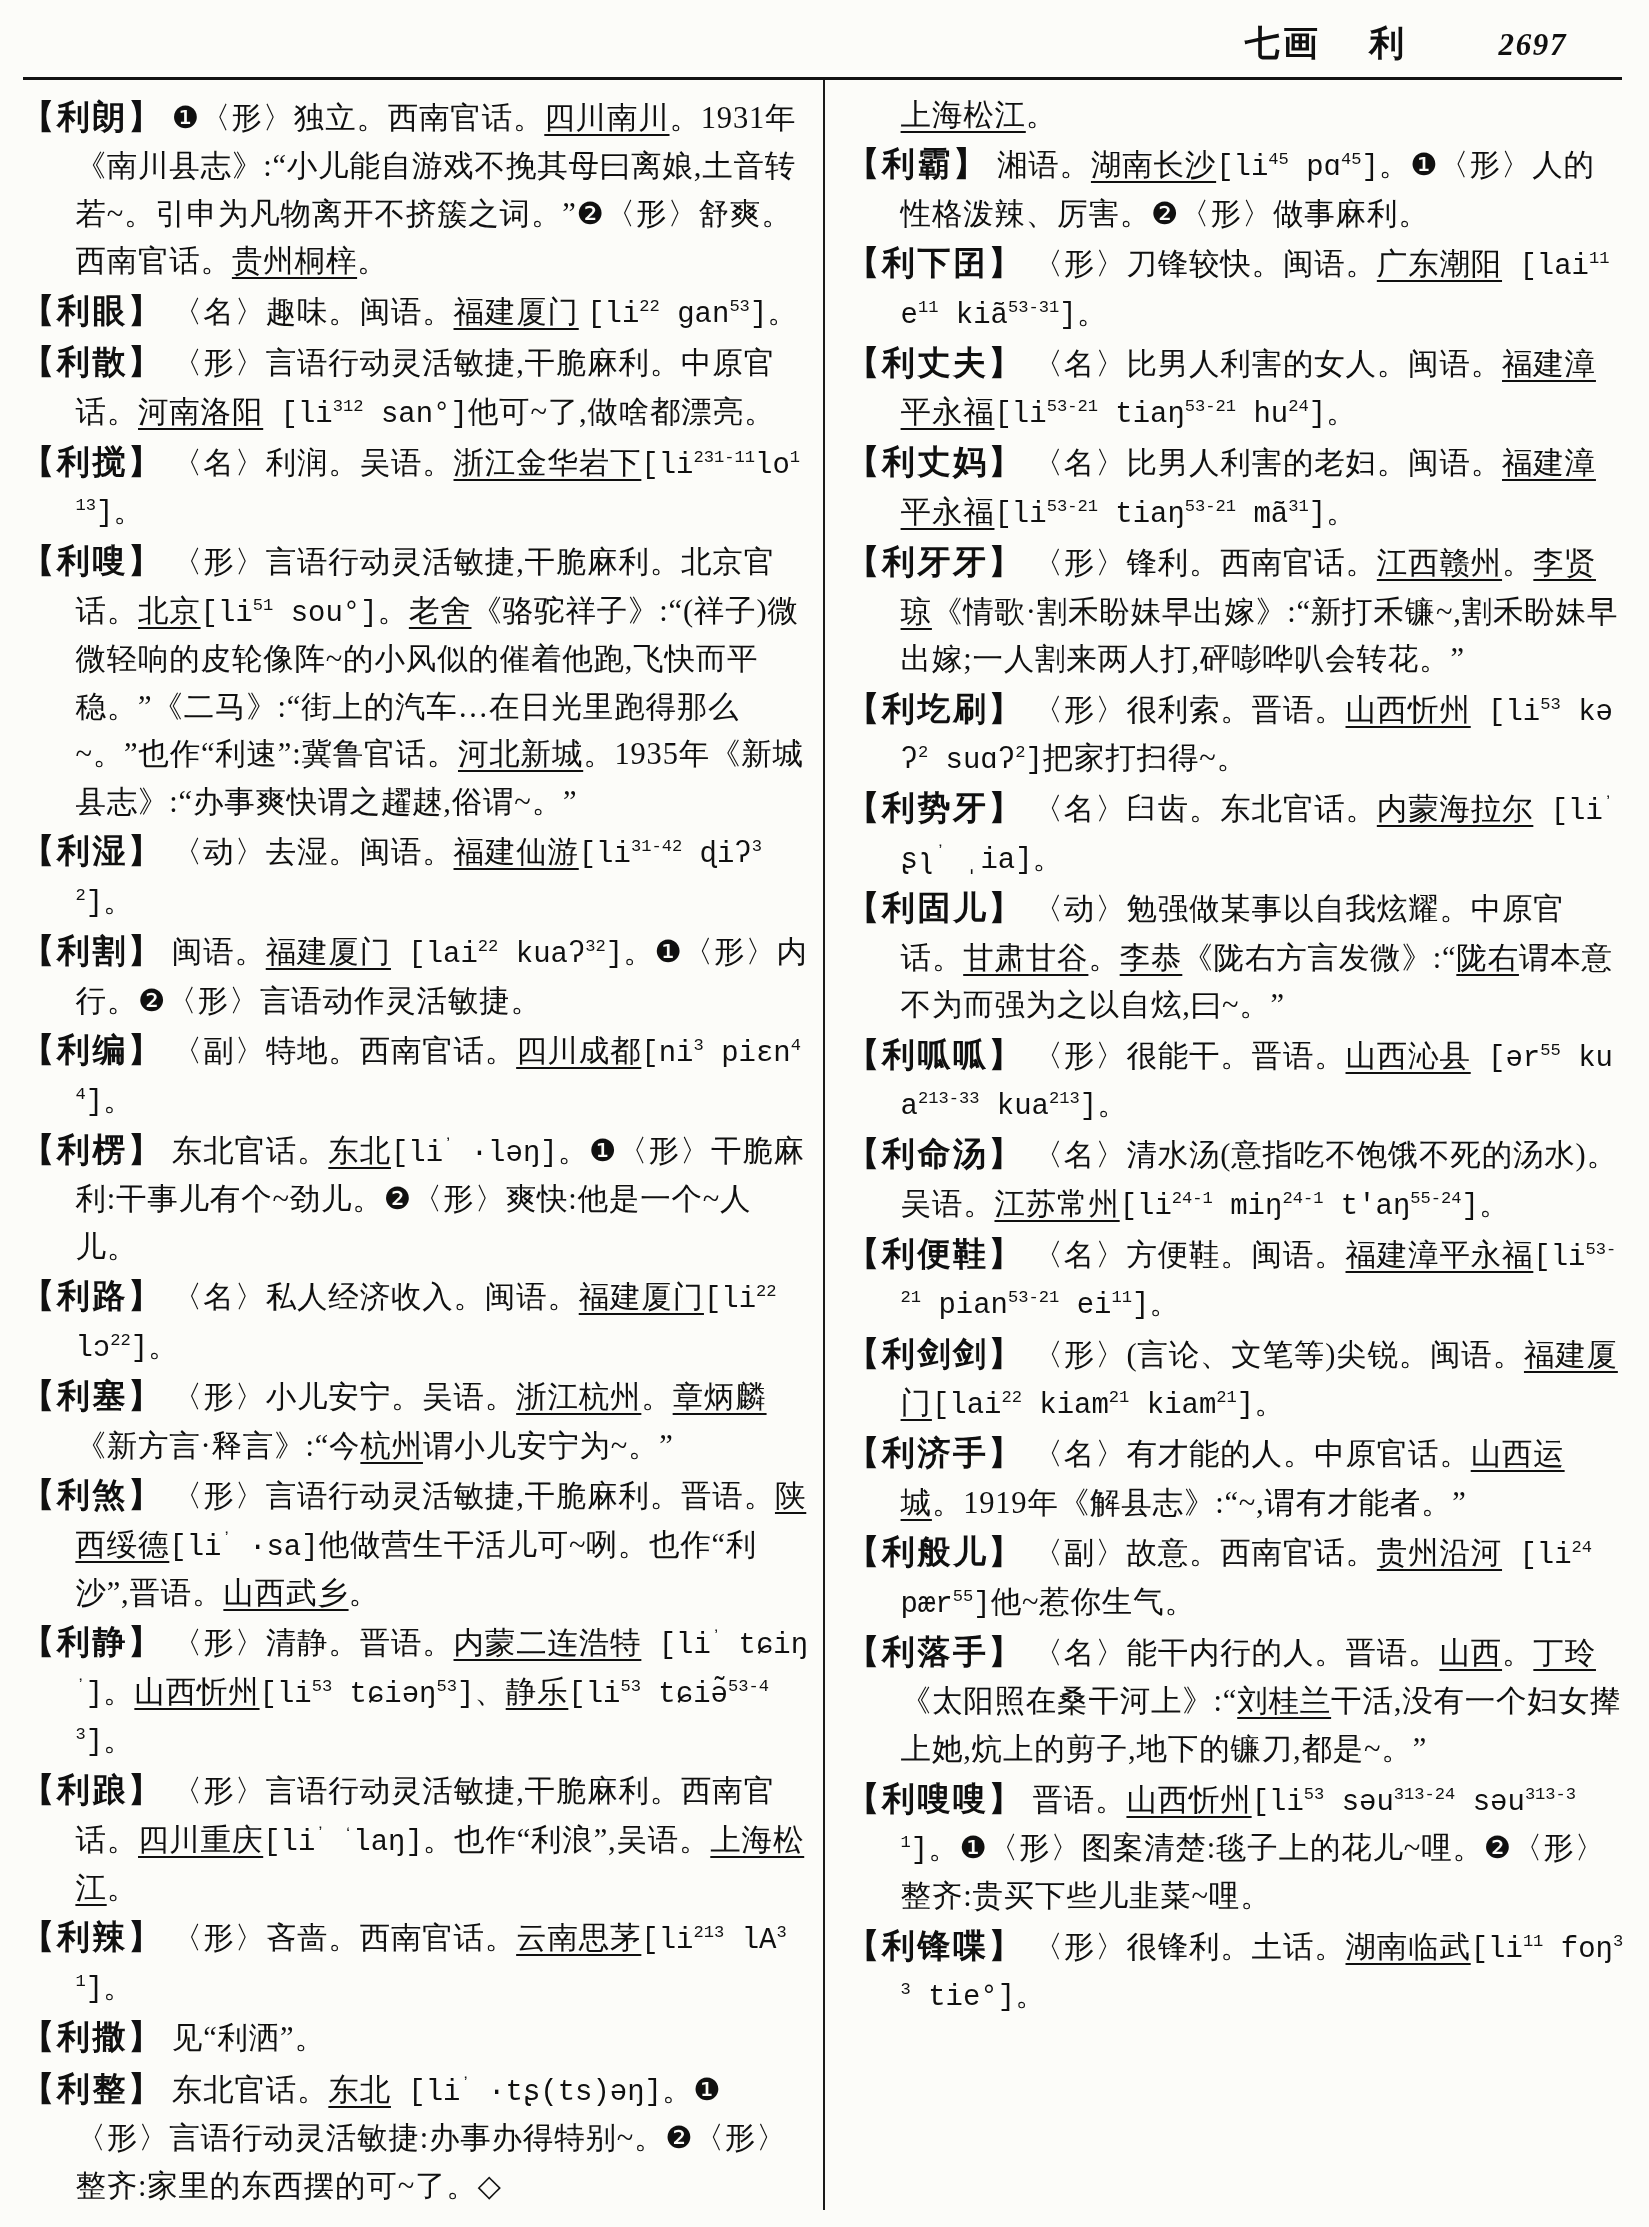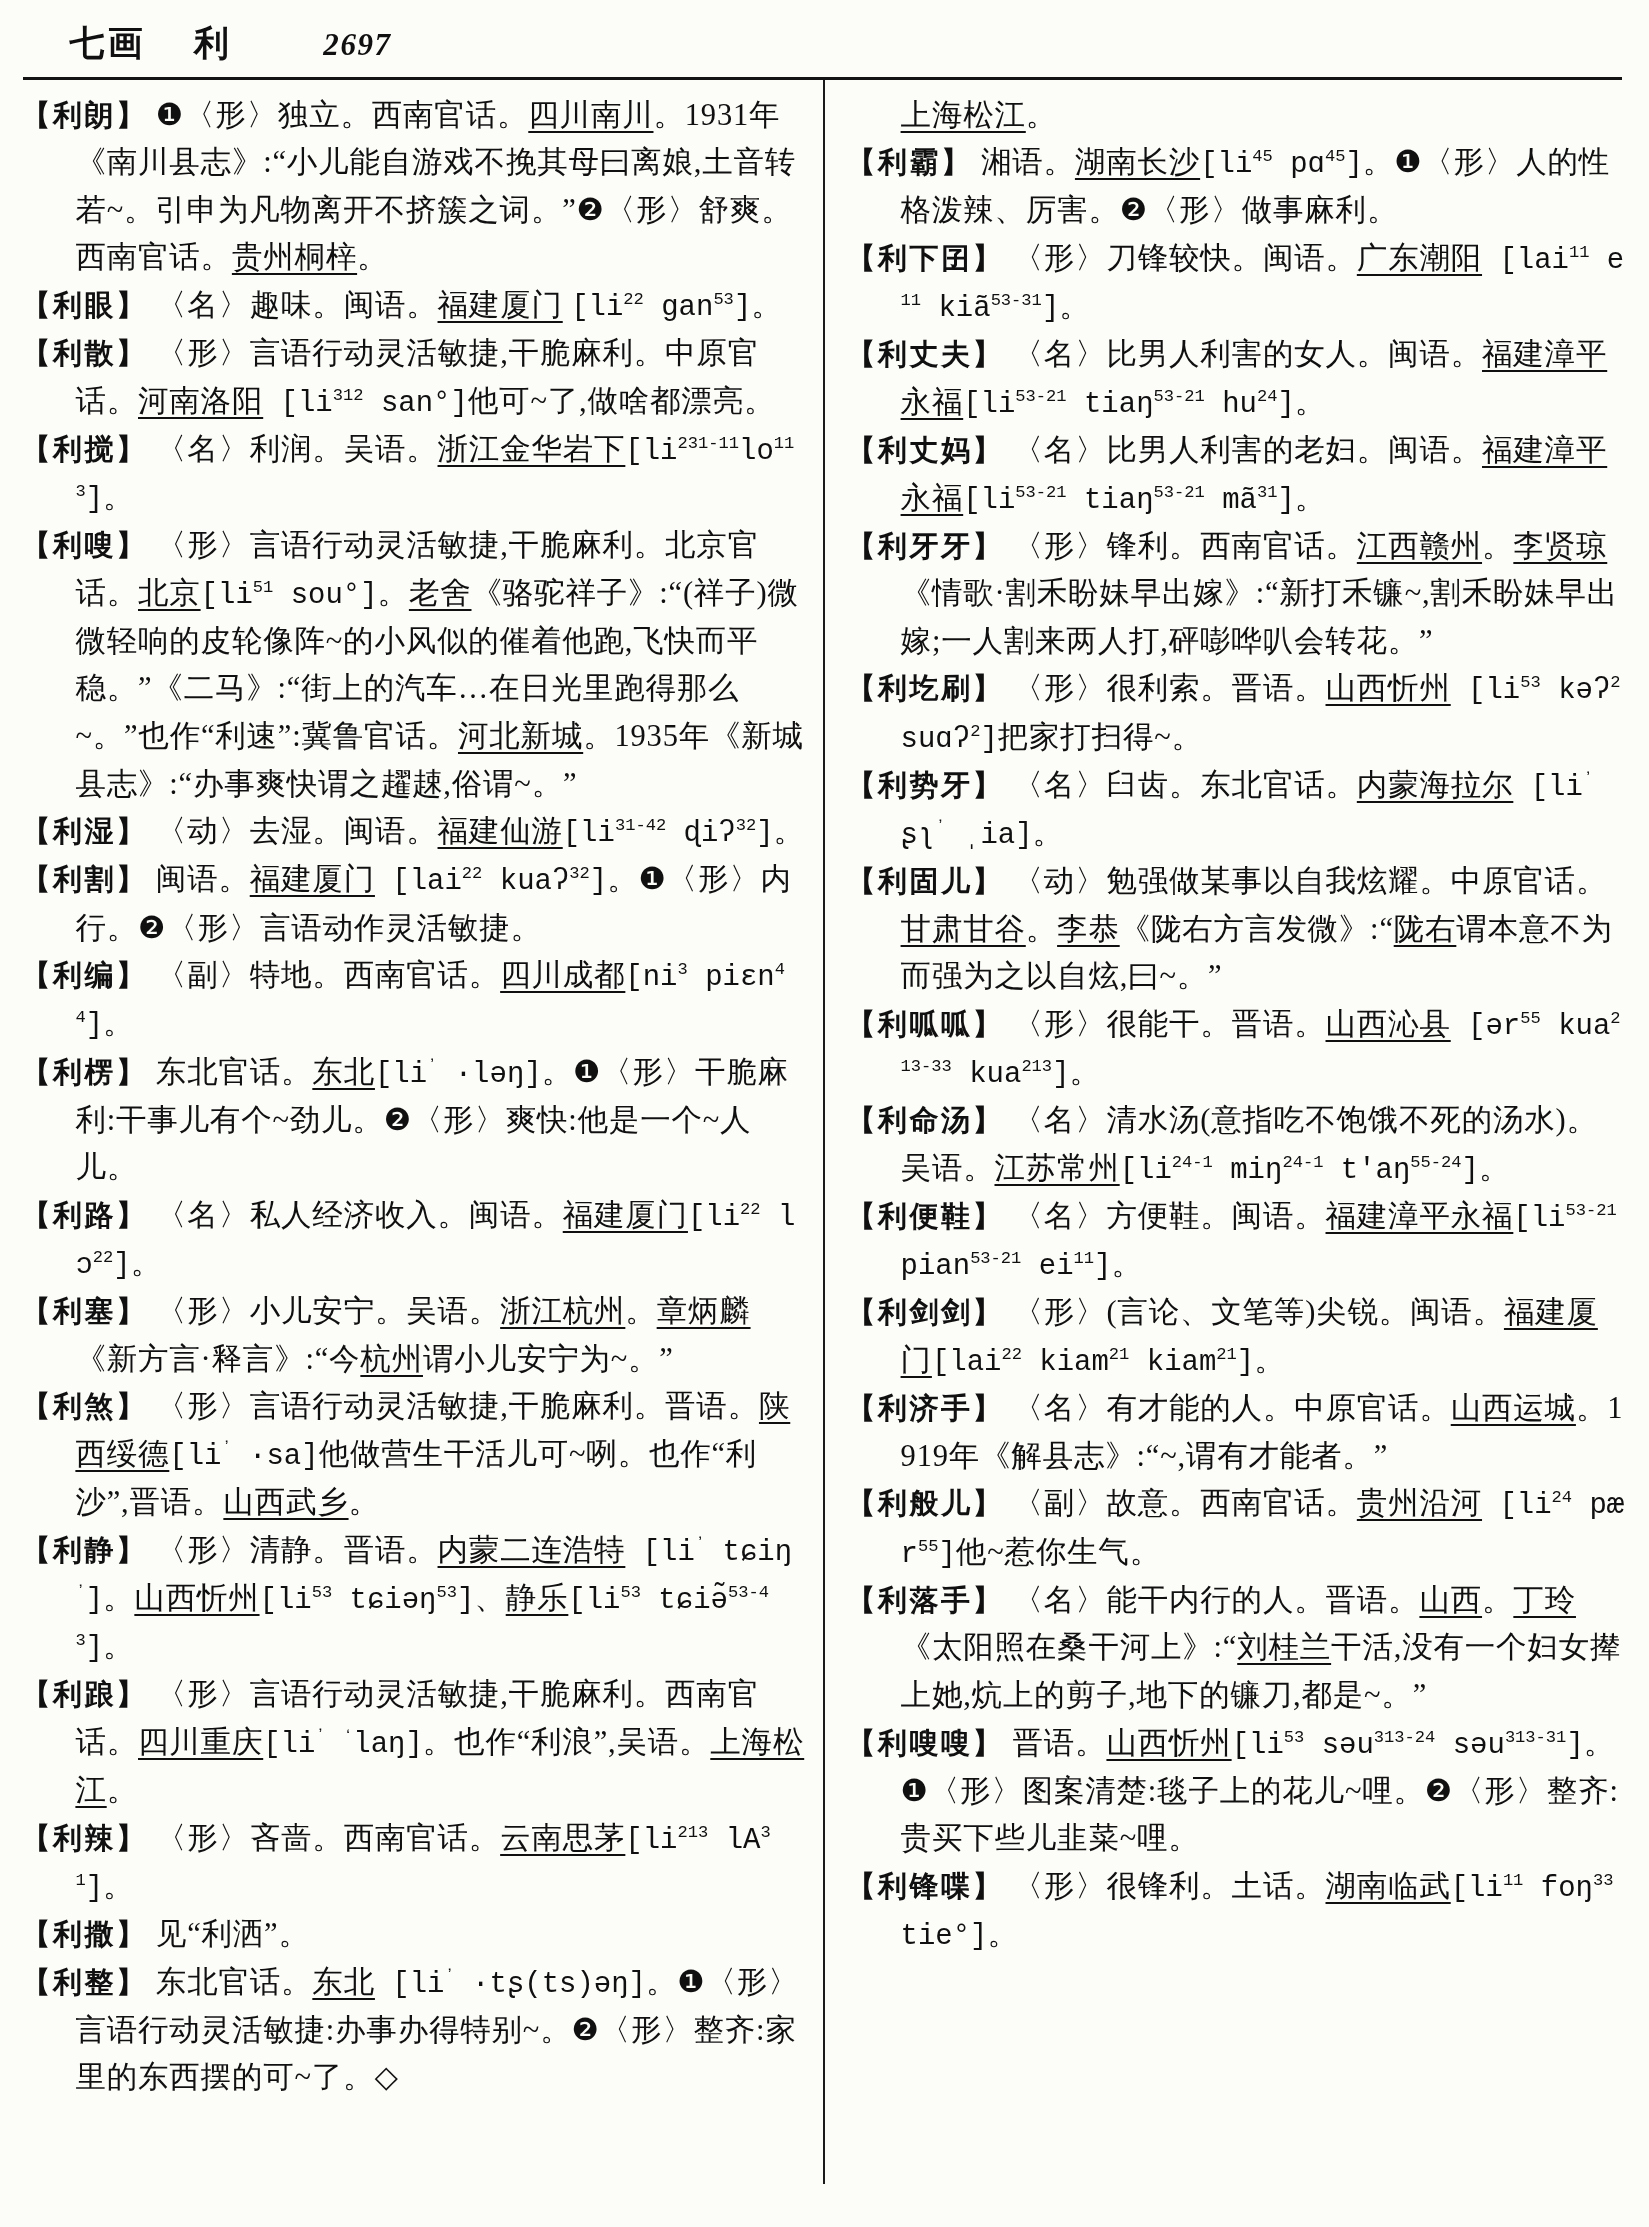--- a/index.html
+++ b/index.html
@@ -4,21 +4,21 @@
 <style>
   html,body{margin:0;padding:0;}
   body{
     width:1650px;height:2227px;
     background:#fcfcf9;color:#101010;
     font-family:"Liberation Serif","DejaVu Serif",serif;
     overflow:hidden;
   }
   .page{padding:5px 25px 0 21.4px;}
   .pagehead{
-    display:flex;justify-content:flex-start;align-items:baseline;
+    display:flex;justify-content:flex-end;align-items:baseline;
     padding:15px 25px 10px 0;
     font-size:35px;font-weight:bold;letter-spacing:3.3px;
   }
   .pagehead .sect{margin-left:48px;}
   .pagehead .pageno{
     margin-left:91px;margin-right:33px;
     font-style:italic;font-size:31px;letter-spacing:1.6px;
     font-family:"Liberation Serif",serif;
   }
   .headrule{border-bottom:3.3px solid #141414;margin:0 3.3px 0 1.6px;}
@@ -27,21 +27,21 @@
   .col-left{padding-right:13.2px;}
   .col-right{border-left:2.5px solid #1a1a1a;padding-left:21.4px;}
   .entry{
     margin:0;
     font-size:30.5px;line-height:1.56;
     padding-left:54px;text-indent:-54px;
     letter-spacing:0.8px;
     word-break:break-all;
   }
   .entry.cont{text-indent:0;}
-  .head{font-weight:bold;font-size:29px;letter-spacing:2.5px;}
+  .head{font-weight:bold;font-size:33px;letter-spacing:2.5px;}
   .lat{
     font-family:"Liberation Mono","DejaVu Sans Mono",monospace;
     font-size:0.95em;letter-spacing:0;
   }
   sup{
     font-family:"Liberation Mono","DejaVu Sans Mono",monospace;
     font-size:0.56em;letter-spacing:0;line-height:0;
     vertical-align:super;
   }
   .und{

